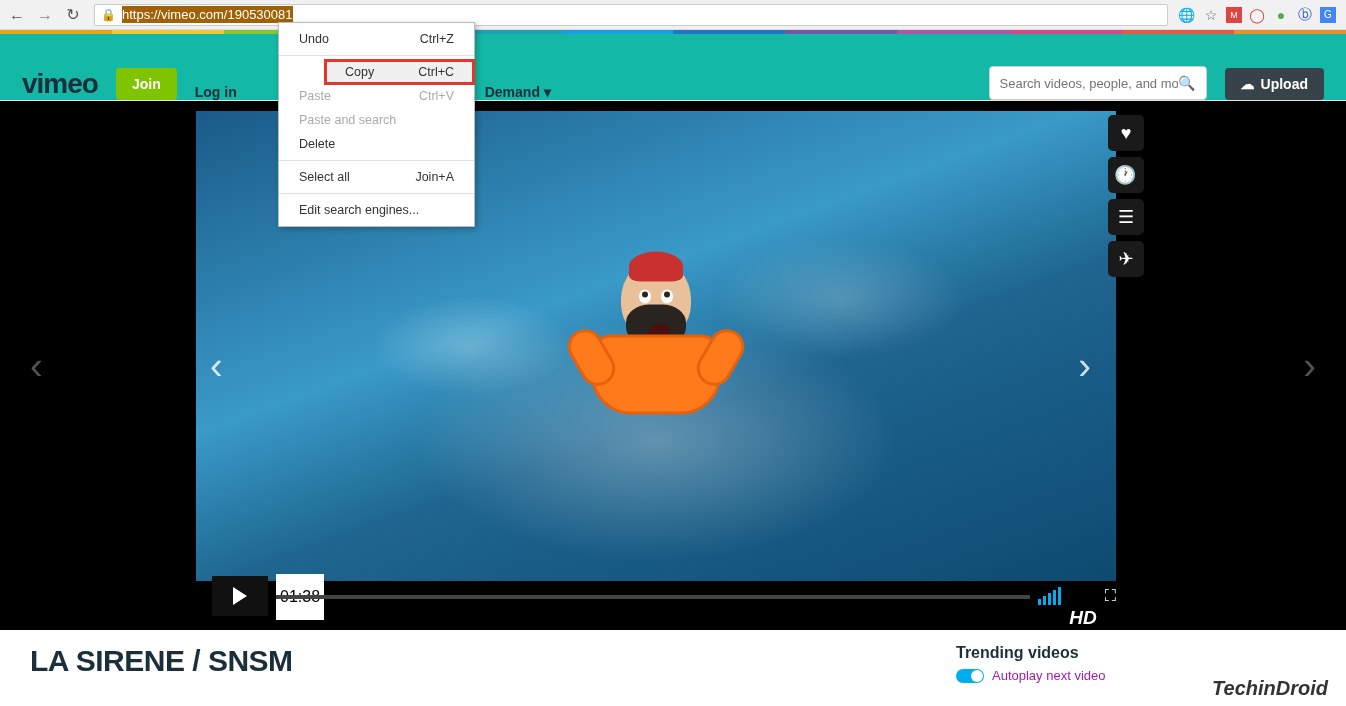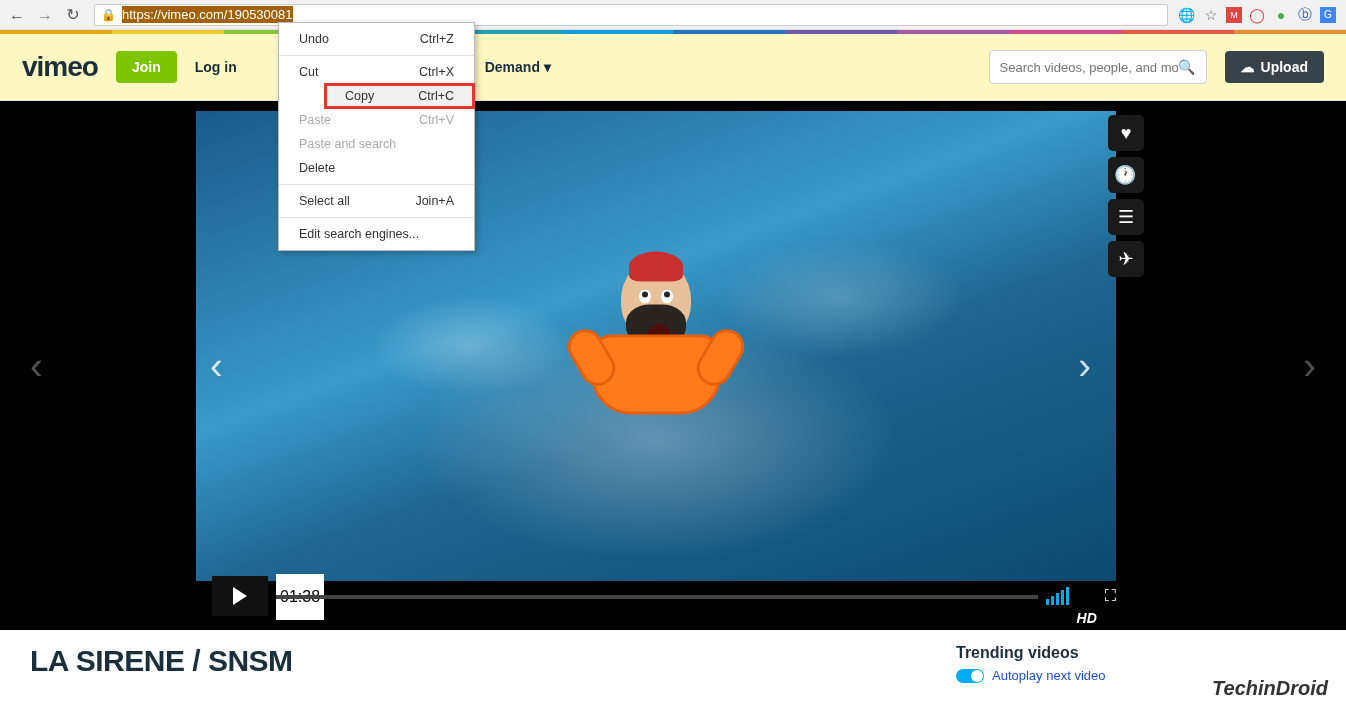--- a/index.html
+++ b/index.html
@@ -14,21 +14,21 @@
 .url-text { flex:1; font-size:13px; color:#000; }
 .url-text .sel { background:#a16207; color:#fff; padding:1px 0; }
 .chrome-icons { display:flex; align-items:center; gap:6px; padding-right:4px; }
 .chrome-icon { width:18px; height:18px; display:flex; align-items:center; justify-content:center; font-size:14px; }
 
 
 .rainbow { height:4px; display:flex; }
 .rainbow div { flex:1; }
 
 
-.vimeo-hdr { height:67px; background:#fef9c3; display:flex; align-items:center; padding:0 22px; gap:18px; border-bottom:1px solid #e5e5e5; }
+.vimeo-hdr { height:67px; background:#14b8a6; display:flex; align-items:flex-end; padding:0 22px; gap:18px; border-bottom:1px solid #e5e5e5; }
 .logo { font-family:Arial Black,sans-serif; font-size:28px; font-weight:900; color:#1a2e3b; letter-spacing:-1px; }
 .join-btn { background:#7fc400; color:#fff; padding:8px 16px; border-radius:4px; font-weight:600; font-size:14px; cursor:pointer; }
 .nav-link { color:#1a2e3b; font-size:14px; cursor:pointer; display:flex; align-items:center; gap:4px;font-weight:bold; }
 .spacer { flex:1; }
 .search-box { width:218px; height:34px; border:1px solid #d0d0d0; border-radius:4px; background:#fff; display:flex; align-items:center; padding:0 10px; }
 .search-input { flex:1; border:none; outline:none; font-size:13px; color:#888; }
 .search-ico { color:#888; font-size:14px; }
 .upload-btn { background:#38424b; color:#fff; padding:8px 16px; border-radius:4px; font-weight:600; font-size:14px; cursor:pointer; display:flex; align-items:center; gap:6px; }
 
 
@@ -59,38 +59,38 @@
 .vnav-in-l { left:210px; } .vnav-in-r { right:255px; }
 
 .player-bar { position:absolute; left:212px; bottom:14px; width:904px; height:40px; display:flex; align-items:center; gap:8px; }
 .play-btn { width:56px; height:40px; background:#111; display:flex; align-items:center; justify-content:center; cursor:pointer; }
 .play-tri { width:0; height:0; border-left:14px solid #fff; border-top:9px solid transparent; border-bottom:9px solid transparent; }
 .timeline { flex:1; height:40px; position:relative; }
 .time-badge { position:absolute; top:-2px; left:0; background:#fff; color:#000; font-size:16px; padding:14px 4px; font-weight:400; }
 .track { position:absolute; top:19px; left:0; right:0; height:4px; background:#444; }
 .vol { display:flex; gap:2px; align-items:flex-end; height:18px; }
 .vol-bar { width:3px; background:#00adef; }
-.hd-badge { color:#fff; font-weight:900; font-style:italic; font-size:14px; cursor:pointer;margin-top:44px; }
+.hd-badge { color:#fff; font-weight:900; font-style:italic; font-size:19px; cursor:pointer;margin-top:44px; }
 .fs-ico { color:#fff; font-size:16px; cursor:pointer; }
 
 
 .ctx-menu { position:absolute; left:278px; top:22px; width:197px; background:#fff; border:1px solid #bbb; box-shadow:2px 2px 6px rgba(0,0,0,0.25); z-index:1000; padding:4px 0; font-size:12.5px; }
 .ctx-item { display:flex; justify-content:space-between; padding:5px 20px; cursor:pointer; color:#333; }
 .ctx-item.disabled { color:#aaa; cursor:default; }
 .ctx-item.hover { background:#f0f0f0; }
 .ctx-item.highlight { outline:3px solid #e3372b; outline-offset:-2px;margin-left:46px; }
 .ctx-sep { height:1px; background:#e0e0e0; margin:4px 0; }
 
 
 .below { display:flex; padding:14px 30px 0; gap:20px;justify-content:space-between; }
 .title-col { flex:1; }
 .vid-title { font-size:30px; font-weight:700; color:#1a2e3b; letter-spacing:-0.5px; }
 .trend-col { width:360px; }
 .trend-hdr { font-size:16px; font-weight:700; color:#1a2e3b; margin-bottom:6px; }
-.autoplay-row { display:flex; align-items:center; gap:8px; font-size:13px; color:#1d4ed8; }
+.autoplay-row { display:flex; align-items:center; gap:8px; font-size:13px; color:#a21caf; }
 .toggle { width:28px; height:14px; background:#00adef; border-radius:8px; position:relative; cursor:pointer; }
 .toggle-knob { position:absolute; right:1px; top:1px; width:12px; height:12px; background:#fff; border-radius:50%; }
 
 .watermark { position:absolute; right:18px; bottom:6px; font-size:20px; font-weight:600; color:#333; text-shadow:0 0 3px #fff,0 0 3px #fff; font-style:italic; }
 </style>
 </head>
 <body>
 
 <div class="browser-bar">
   <div class="nav-btn active">←</div>
@@ -222,24 +222,20 @@
     </div>
   </div>
 </div>
 
 <div class="ctx-menu" id="ctx-menu">
     <div class="ctx-item">
       <span>Undo</span>
       <span>Ctrl+Z</span>
     </div>
     <div class="ctx-sep"></div>
-    <div class="ctx-item">
-      <span>Cut</span>
-      <span>Ctrl+X</span>
-    </div>
     <div class="ctx-item hover highlight">
       <span>Copy</span>
       <span>Ctrl+C</span>
     </div>
     <div class="ctx-item disabled">
       <span>Paste</span>
       <span>Ctrl+V</span>
     </div>
     <div class="ctx-item disabled">
       <span>Paste and search</span>

